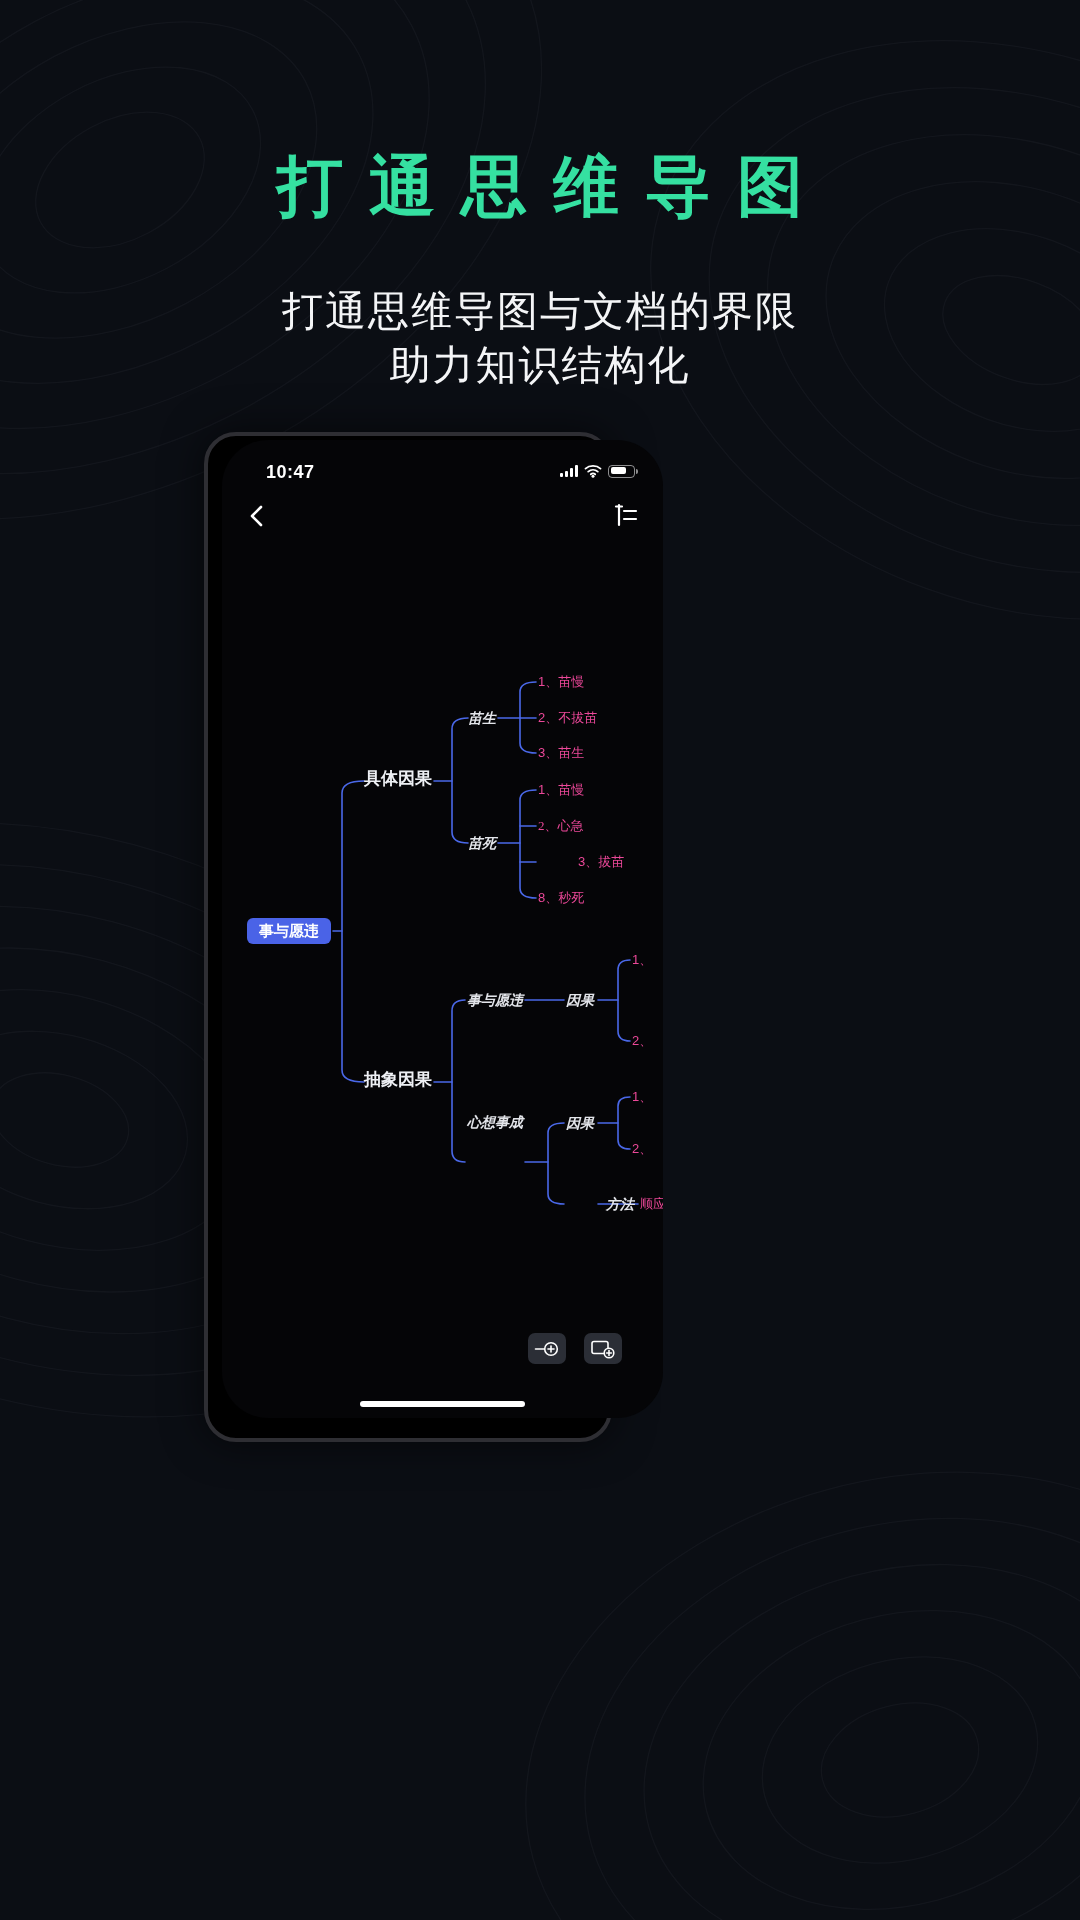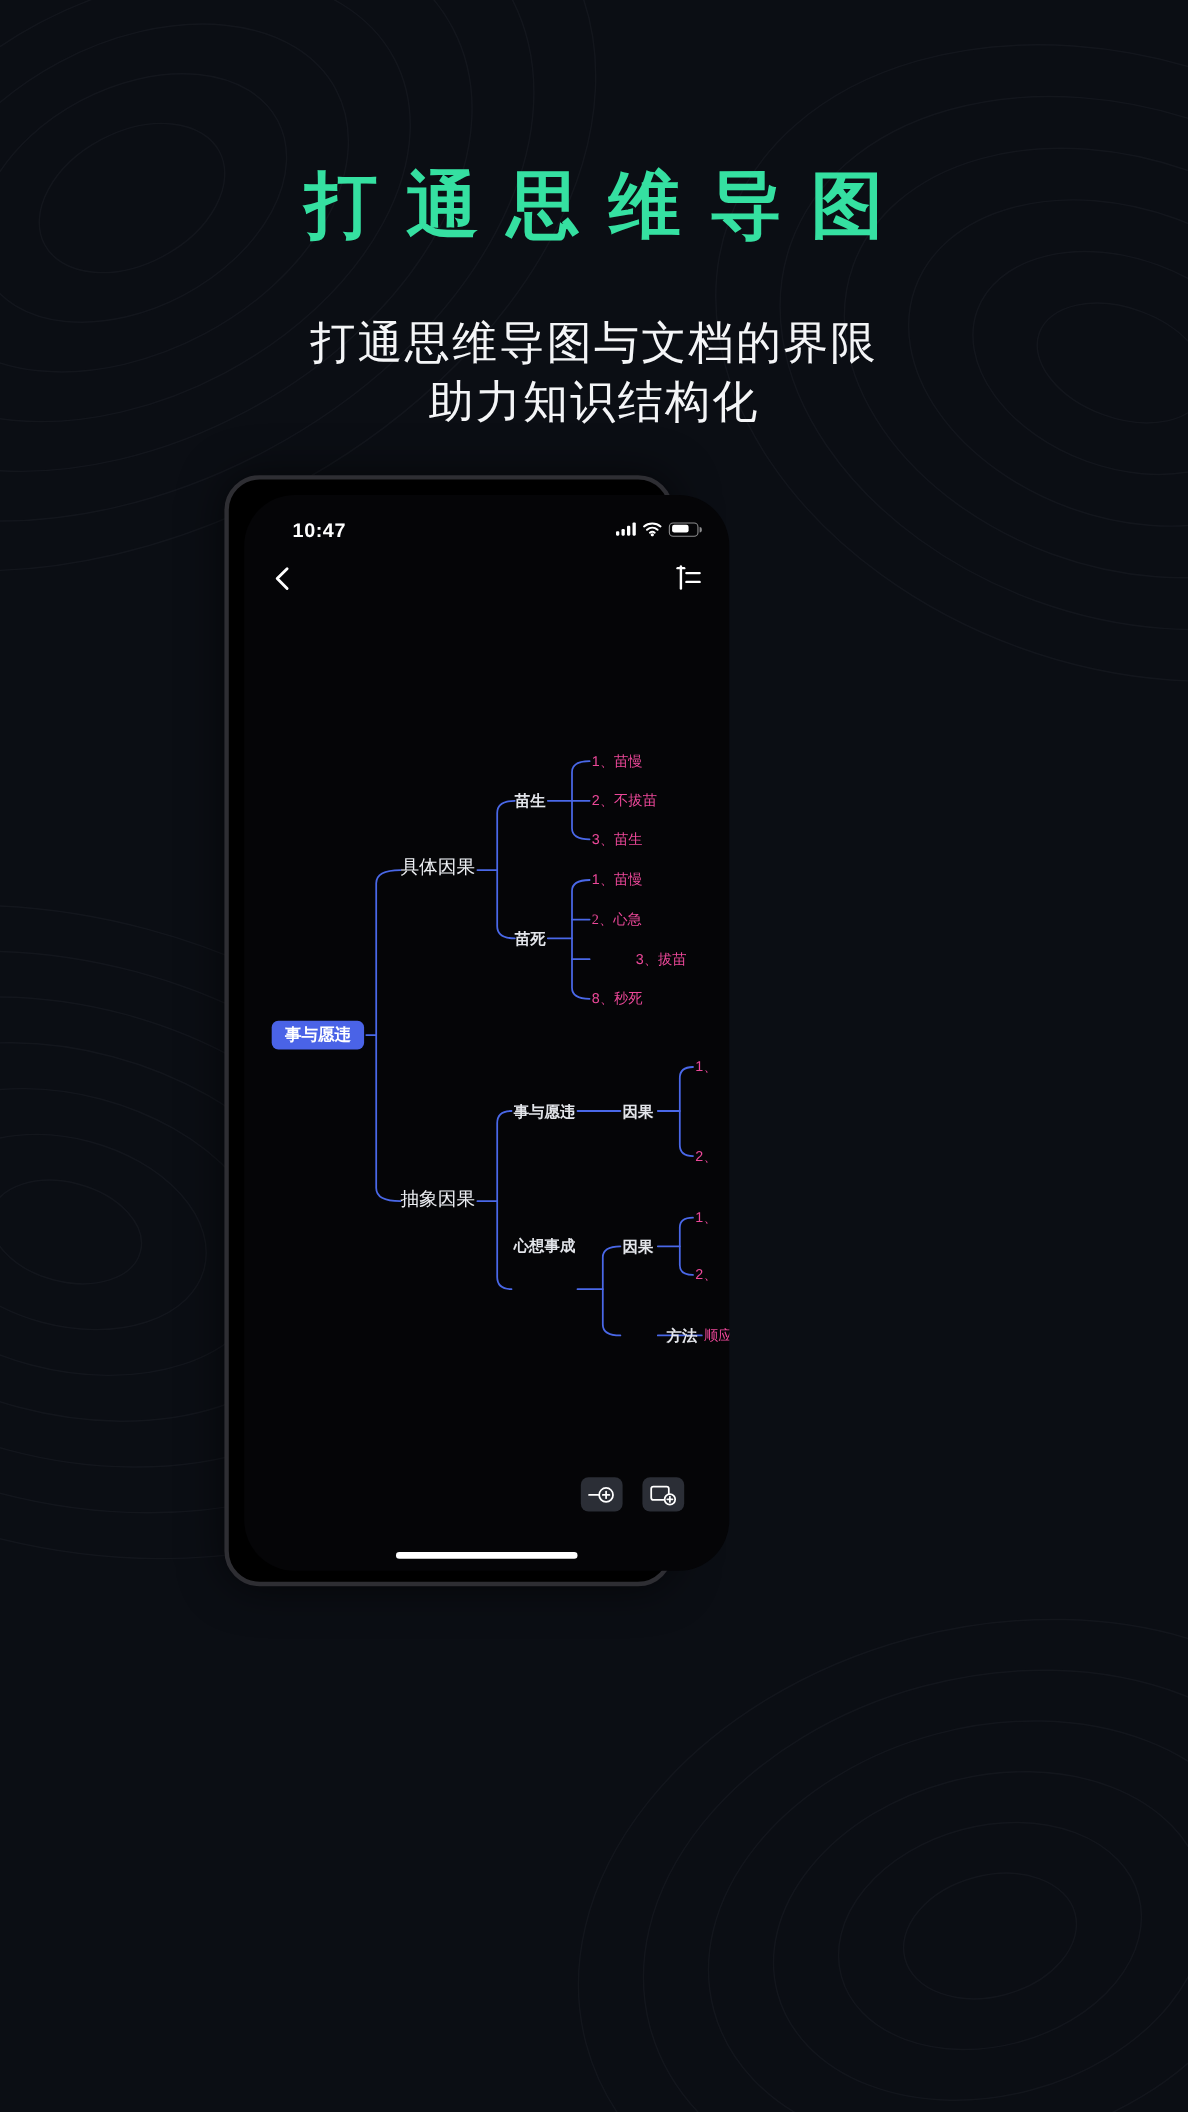--- a/index.html
+++ b/index.html
@@ -26,21 +26,21 @@
     letter-spacing:26px;text-indent:26px;
   }
   .hero-sub{position:absolute;left:0;width:1080px;font-size:41px;font-weight:500;color:#f4f5f7;letter-spacing:2px;}
   .hero-sub.line1{top:284px;}
   .hero-sub.line2{top:338px;}
 
   
   .phone{
     position:absolute;left:204px;top:432px;width:408px;height:1010px;
     background:#000;border:4px solid #2e2e33;border-radius:32px;
-    padding:14px 14px;z-index:2;
+    padding:4px 14px;z-index:2;
     box-shadow:0 0 40px rgba(0,0,0,.6);
   }
   .side-btn{position:absolute;border-radius:3px;}
   .side-btn.volume{right:-9px;top:196px;width:5px;height:70px;background:#26262b;}
   .side-btn.power{right:-9px;top:378px;width:5px;height:36px;background:#b43a31;}
 
   .screen{
     position:relative;width:441px;height:978px;background:#050507;
     border-radius:46px;overflow:hidden;
   }
@@ -64,22 +64,22 @@
 
   
   .mindmap{position:absolute;left:0;top:0;width:441px;height:978px;}
   .connectors{position:absolute;left:0;top:0;}
   .connectors path{stroke:var(--connector);stroke-width:1.6;fill:none;stroke-linecap:round;}
   .node{position:absolute;white-space:nowrap;color:#e3e5ea;line-height:20px;cursor:pointer;}
   .node-root{
     background:var(--root-bg);color:#fff;font-size:15px;font-weight:700;
     padding:3px 12px;border-radius:6px;line-height:20px;
   }
-  .node-branch{font-size:17px;font-weight:400;color:#eef0f4;}
-  .node-child{font-size:14px;font-weight:600;}
+  .node-branch{font-size:17px;font-weight:700;color:#eef0f4;}
+  .node-child{font-size:14px;font-weight:600;font-style:italic;}
   .node-leaf{font-size:13px;font-weight:400;color:#ec4899;}
 
   
   .tool-btn{
     position:absolute;width:38px;height:31px;background:#2b2e36;border-radius:7px;
     display:flex;align-items:center;justify-content:center;cursor:pointer;
   }
   .tool-btn.locate{left:306px;top:893px;}
   .tool-btn.addnode{left:362px;top:893px;}
 

